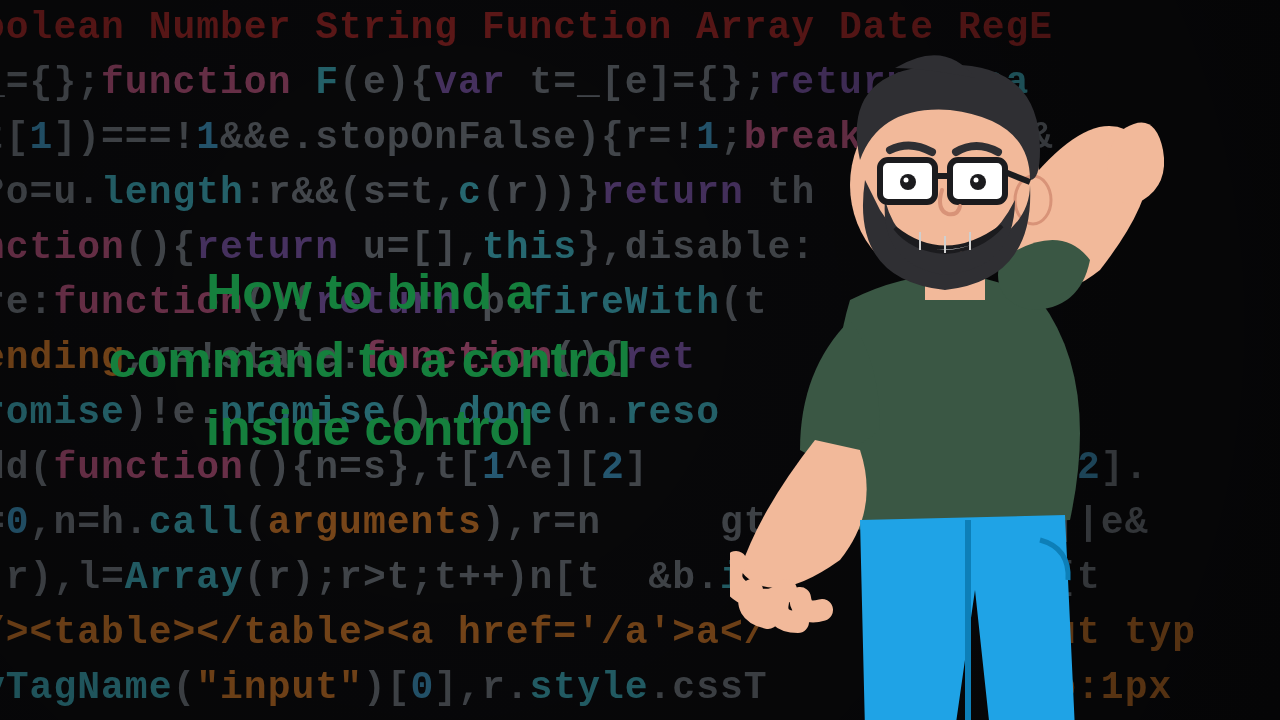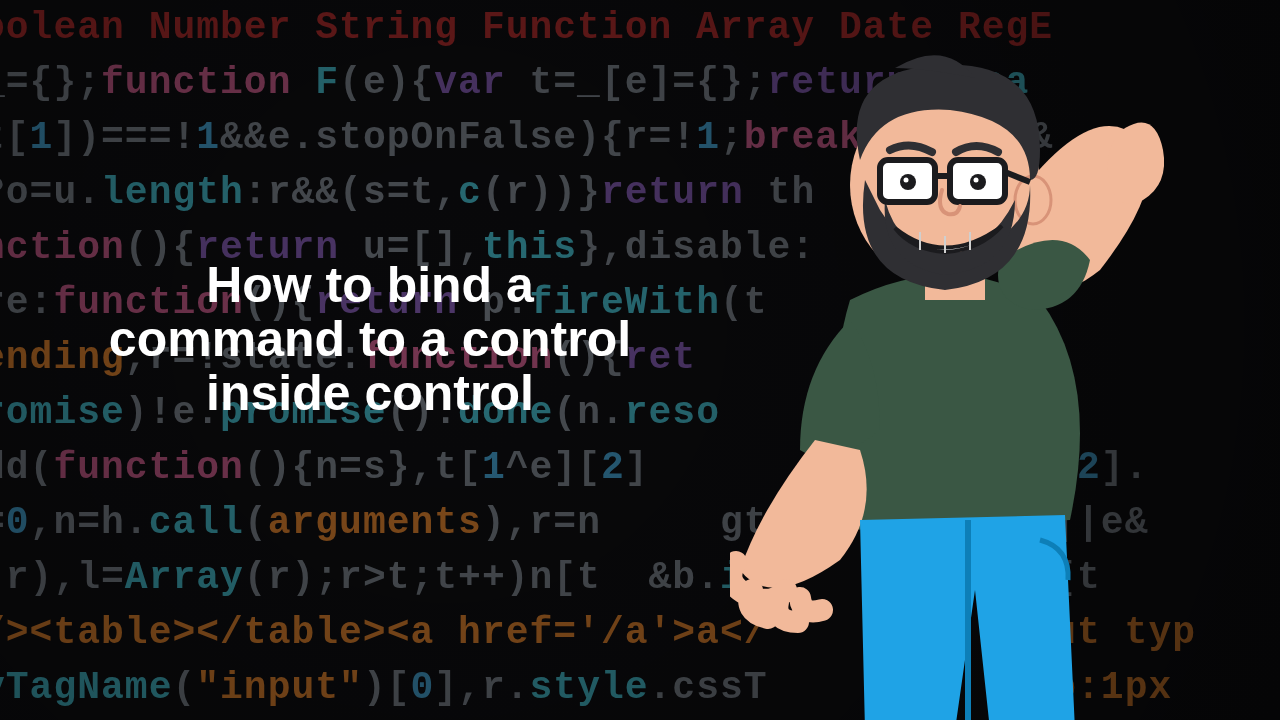--- a/index.html
+++ b/index.html
@@ -23,23 +23,23 @@
 
   .overlay-fade {
     position: absolute; inset: 0;
     background: radial-gradient(circle at 35% 45%, rgba(0,0,0,0.15) 0%, rgba(0,0,0,0.35) 60%, rgba(0,0,0,0.5) 100%);
     pointer-events: none;
   }
 
   .title {
     position: absolute;
     top: 258px; left: 90px; width: 560px;
-    color: #ffffff;
+    color: #15803d;
     font-family: Arial, Helvetica, sans-serif;
-    font-size: 50px; font-weight: 700; line-height: 54px;
+    font-size: 50px; font-weight: 700; line-height: 68px;
     text-align: center;
   }
 
   .character {
     position: absolute;
     right: 110px; bottom: -10px;
     width: 440px; height: 680px;
     pointer-events: none;
   }
 </style>

